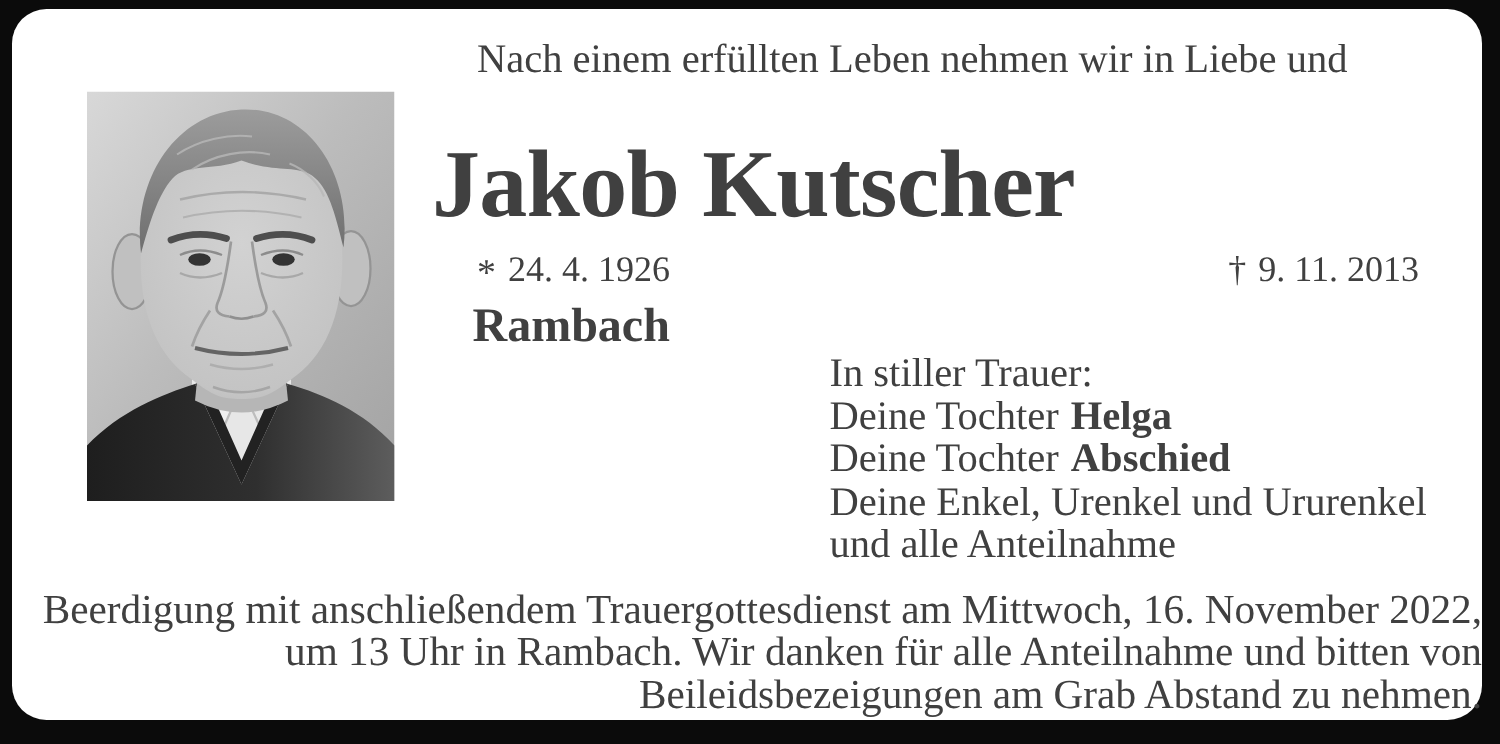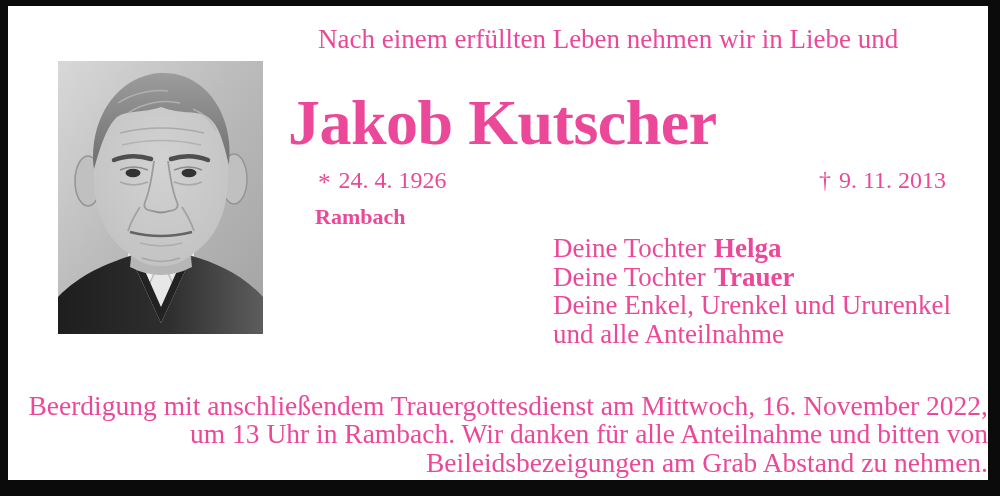--- a/index.html
+++ b/index.html
@@ -8,21 +8,22 @@
     width: 1000px;
     height: 496px;
     background: #0b0b0b;
     font-family: "Liberation Serif", "DejaVu Serif", serif;
     overflow: hidden;
   }
   .notice {
     position: absolute;
     top: 6px; left: 8px; right: 12px; bottom: 16px;
     background: #ffffff;
-    color: #ec4899;
+    color: #404040;
+    border-radius: 23px;
   }
   .photo {
     position: absolute;
     left: 50px; top: 55px;
     width: 205px; height: 273px;
   }
   .photo svg { display: block; width: 100%; height: 100%; }
 
   .intro {
     position: absolute;
@@ -50,21 +51,21 @@
     line-height: 28px;
     display: flex;
     justify-content: space-between;
     gap: 48px;
   }
   .dates .sym { display: inline-block; margin-right: 8px; }
   .dates .star { font-size: 1.05em; position: relative; top: 0.10em; }
   .residence {
     position: absolute;
     left: 307px; top: 197px;
-    font-size: 22px;
+    font-size: 32px;
     font-weight: bold;
     line-height: 27px;
   }
   .mourning {
     position: absolute;
     left: 545px; top: 228px;
     font-size: 27px;
     line-height: 28.6px;
     white-space: nowrap;
   }
@@ -168,22 +169,23 @@
         <span class="sym star">*</span><span>24. 4. 1926</span>
       </span>
       <span>
         <span class="sym">†</span><span>9. 11. 2013</span>
       </span>
     </div>
 
     <div class="residence">Rambach</div>
 
     <div class="mourning">
+      <div>In stiller Trauer:</div>
       <div><span>Deine Tochter</span><span class="mourner-name">Helga</span></div>
-      <div><span>Deine Tochter</span><span class="mourner-name">Trauer</span></div>
+      <div><span>Deine Tochter</span><span class="mourner-name">Abschied</span></div>
       <div>Deine Enkel, Urenkel und Ururenkel</div>
       <div>und alle Anteilnahme</div>
     </div>
 
     <div class="funeral">
       <div>Beerdigung mit anschließendem Trauergottesdienst am Mittwoch, 16. November 2022,</div>
       <div>um 13 Uhr in Rambach. Wir danken für alle Anteilnahme und bitten von</div>
       <div>Beileidsbezeigungen am Grab Abstand zu nehmen.</div>
     </div>
 

